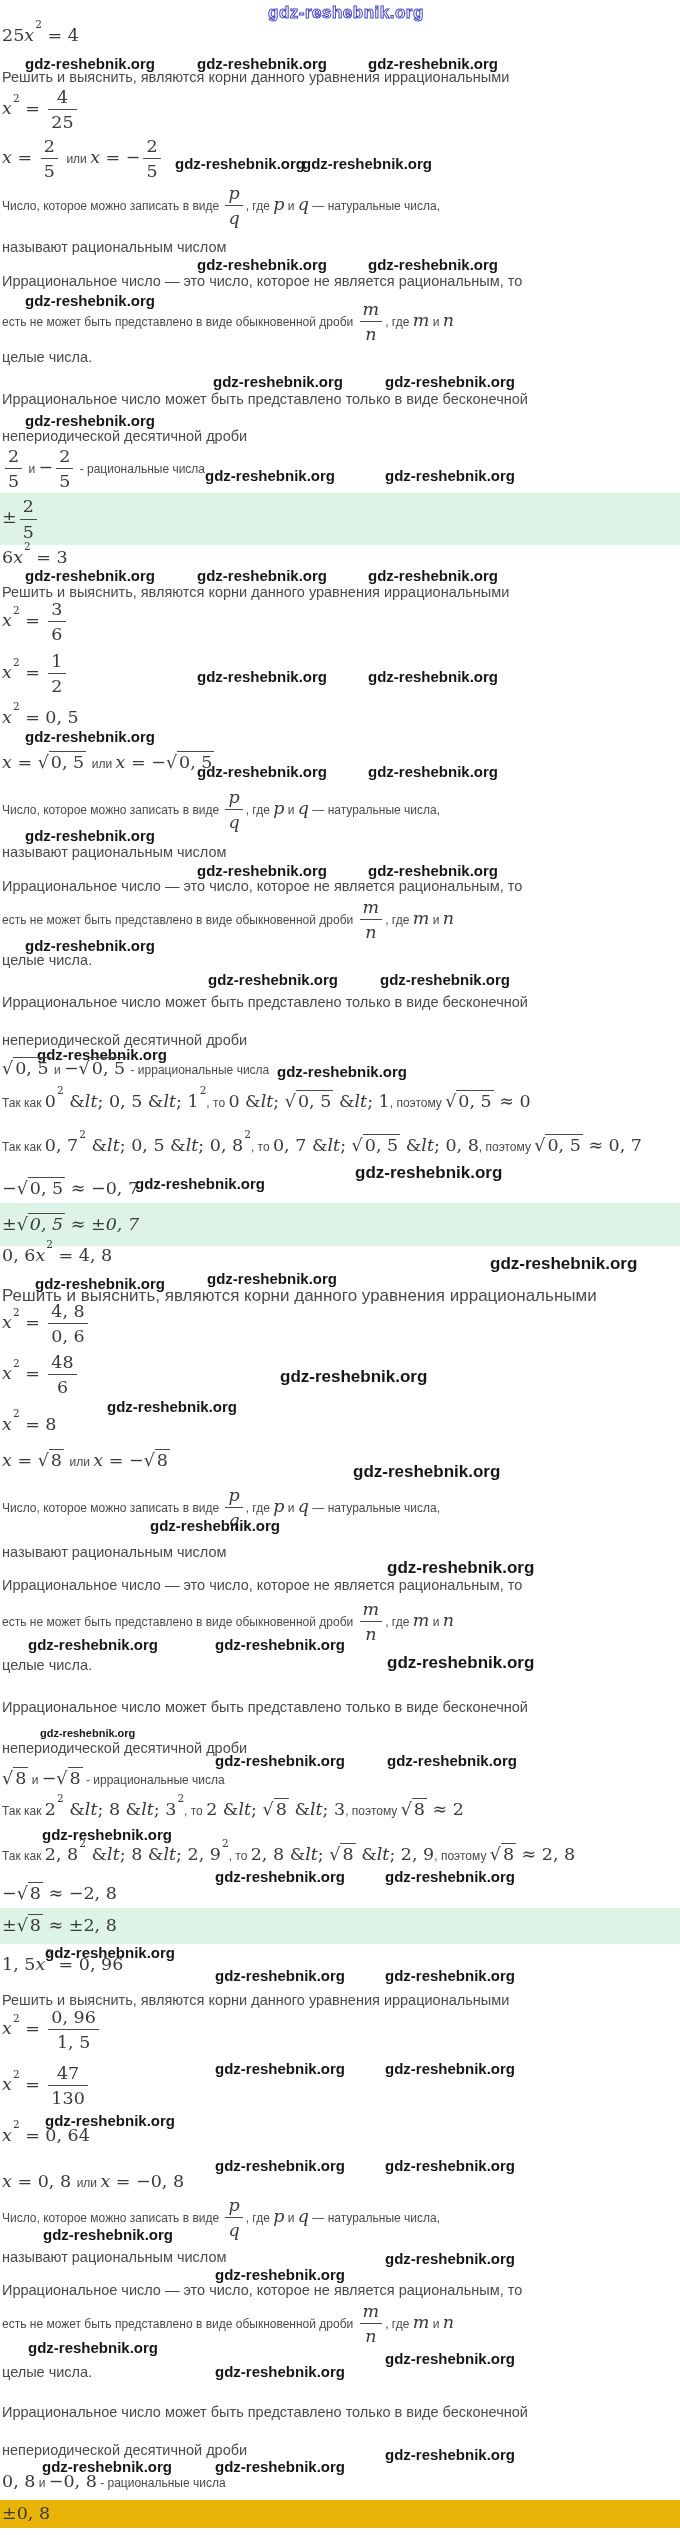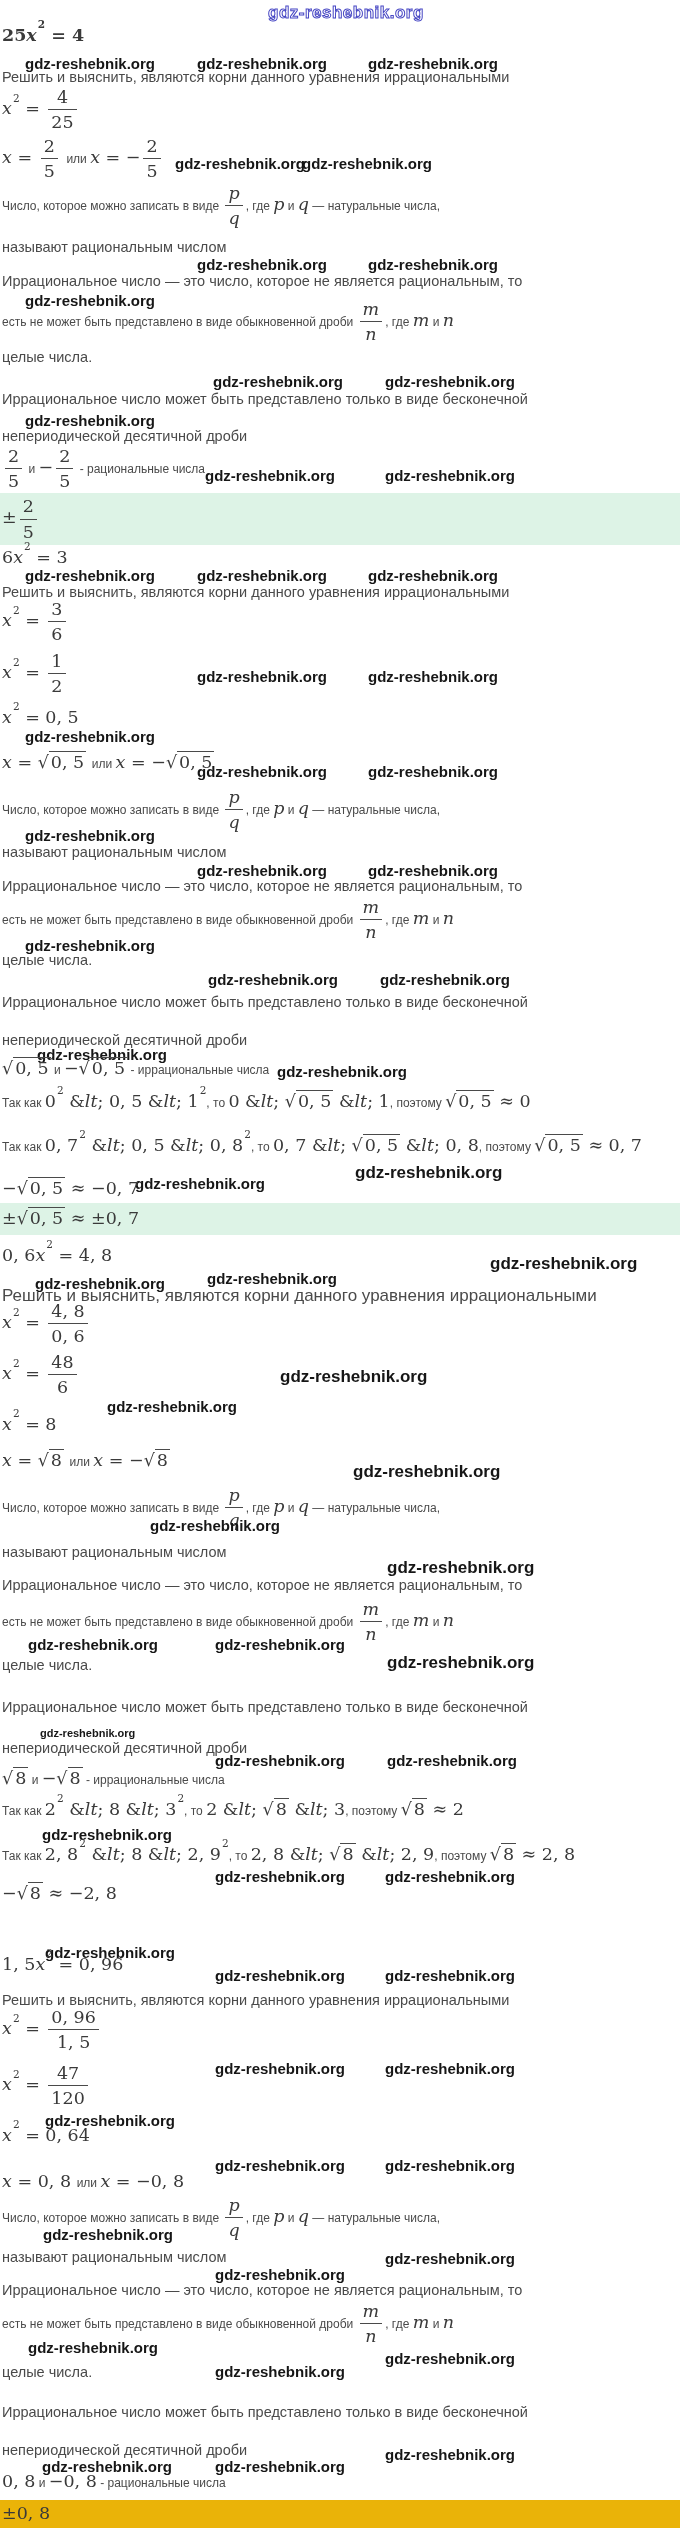--- a/index.html
+++ b/index.html
@@ -21,21 +21,21 @@
   .hl { position:absolute; display:flex; align-items:center; }
   .hl .hl-math { margin-left:2px; }
   .hdr { font-size:17px; font-weight:bold; letter-spacing:0.5px;
          color:#4b4bc0; -webkit-text-fill-color:transparent; -webkit-text-stroke:1px #4747c4; }
 </style>
 </head>
 <body>
 
 <div class="page">
     <div class="el hdr" style="left: 268px; top: 2px;">gdz-reshebnik.org</div>
-    <div class="el math" style="left: 2px; top: 24px; font-weight: bold;">25<i>x</i><sup class="e">2</sup> = 4</div>
+    <div class="el math" style="left: 2px; top: 24px;">25<i>x</i><sup class="e">2</sup> = 4</div>
     <div class="el wm" style="left: 25px; top: 55px;">gdz-reshebnik.org</div>
     <div class="el wm" style="left: 197px; top: 55px;">gdz-reshebnik.org</div>
     <div class="el wm" style="left: 368px; top: 55px;">gdz-reshebnik.org</div>
     <div class="el text" style="left: 2px; top: 68px;">Решить и выяснить, являются корни данного уравнения иррациональными</div>
     <div class="el math" style="left: 2px; top: 88px;"><i>x</i><sup class="e">2</sup> = <span class="frac"><span class="num">4</span><span class="den">25</span></span></div>
     <div class="el math" style="left: 2px; top: 137px;"><i>x</i> = <span class="frac"><span class="num">2</span><span class="den">5</span></span> <span class="txt">или </span><i>x</i> = −<span class="frac"><span class="num">2</span><span class="den">5</span></span></div>
     <div class="el wm" style="left: 175px; top: 155px;">gdz-reshebnik.org</div>
     <div class="el wm" style="left: 302px; top: 155px;">gdz-reshebnik.org</div>
     <div class="el math" style="left: 2px; top: 184px;"><span class="txt">Число, которое можно записать в виде </span><span class="frac"><span class="num"><i>p</i></span><span class="den"><i>q</i></span></span><span class="txt">, где </span><i>p</i><span class="txt"> и </span><i>q</i><span class="txt"> — натуральные числа,</span></div>
     <div class="el text" style="left: 2px; top: 238px;">называют рациональным числом</div>
@@ -84,21 +84,21 @@
     <div class="el text" style="left: 2px; top: 993px;">Иррациональное число может быть представлено только в виде бесконечной</div>
     <div class="el text" style="left: 2px; top: 1031px;">непериодической десятичной дроби</div>
     <div class="el wm" style="left: 37px; top: 1046px;">gdz-reshebnik.org</div>
     <div class="el math" style="left: 2px; top: 1058px;"><span class="sqrt"><span class="rad">√</span><span class="vin">0, 5</span></span><span class="txt"> и </span>−<span class="sqrt"><span class="rad">√</span><span class="vin">0, 5</span></span><span class="txt"> - иррациональные числа</span></div>
     <div class="el wm" style="left: 277px; top: 1063px;">gdz-reshebnik.org</div>
     <div class="el math" style="left: 2px; top: 1090px;"><span class="txt">Так как </span>0<sup class="e">2</sup> &amp;<i>lt</i>; 0, 5 &amp;<i>lt</i>; 1<sup class="e">2</sup><span class="txt">, то </span>0 &amp;<i>lt</i>; <span class="sqrt"><span class="rad">√</span><span class="vin">0, 5</span></span> &amp;<i>lt</i>; 1<span class="txt">, поэтому </span><span class="sqrt"><span class="rad">√</span><span class="vin">0, 5</span></span> ≈ 0</div>
     <div class="el math" style="left: 2px; top: 1134px;"><span class="txt">Так как </span>0, 7<sup class="e">2</sup> &amp;<i>lt</i>; 0, 5 &amp;<i>lt</i>; 0, 8<sup class="e">2</sup><span class="txt">, то </span>0, 7 &amp;<i>lt</i>; <span class="sqrt"><span class="rad">√</span><span class="vin">0, 5</span></span> &amp;<i>lt</i>; 0, 8<span class="txt">, поэтому </span><span class="sqrt"><span class="rad">√</span><span class="vin">0, 5</span></span> ≈ 0, 7</div>
     <div class="el wm" style="left: 355px; top: 1162px; font-size: 17px;">gdz-reshebnik.org</div>
     <div class="el wm" style="left: 135px; top: 1175px;">gdz-reshebnik.org</div>
     <div class="el math" style="left: 2px; top: 1178px;">−<span class="sqrt"><span class="rad">√</span><span class="vin">0, 5</span></span> ≈ −0, 7</div>
-    <div class="el hl" style="left: 0px; top: 1203px; width: 680px; height: 32px; background: rgb(221, 243, 230);">
+    <div class="el hl" style="left: 0px; top: 1203px; width: 680px; height: 43px; background: rgb(221, 243, 230); font-style: italic;">
       <span class="math hl-math">±<span class="sqrt"><span class="rad">√</span><span class="vin">0, 5</span></span> ≈ ±0, 7</span>
     </div>
     <div class="el math" style="left: 2px; top: 1244px;">0, 6<i>x</i><sup class="e">2</sup> = 4, 8</div>
     <div class="el wm" style="left: 490px; top: 1253px; font-size: 17px;">gdz-reshebnik.org</div>
     <div class="el wm" style="left: 207px; top: 1270px;">gdz-reshebnik.org</div>
     <div class="el wm" style="left: 35px; top: 1275px;">gdz-reshebnik.org</div>
     <div class="el text" style="left: 2px; top: 1285px; font-size: 17px;">Решить и выяснить, являются корни данного уравнения иррациональными</div>
     <div class="el math" style="left: 2px; top: 1302px;"><i>x</i><sup class="e">2</sup> = <span class="frac"><span class="num">4, 8</span><span class="den">0, 6</span></span></div>
     <div class="el math" style="left: 2px; top: 1353px;"><i>x</i><sup class="e">2</sup> = <span class="frac"><span class="num">48</span><span class="den">6</span></span></div>
     <div class="el wm" style="left: 280px; top: 1366px; font-size: 17px;">gdz-reshebnik.org</div>
@@ -121,29 +121,32 @@
     <div class="el text" style="left: 2px; top: 1739px;">непериодической десятичной дроби</div>
     <div class="el wm" style="left: 215px; top: 1752px;">gdz-reshebnik.org</div>
     <div class="el wm" style="left: 387px; top: 1752px;">gdz-reshebnik.org</div>
     <div class="el math" style="left: 2px; top: 1768px;"><span class="sqrt"><span class="rad">√</span><span class="vin">8</span></span><span class="txt"> и </span>−<span class="sqrt"><span class="rad">√</span><span class="vin">8</span></span><span class="txt"> - иррациональные числа</span></div>
     <div class="el math" style="left: 2px; top: 1798px;"><span class="txt">Так как </span>2<sup class="e">2</sup> &amp;<i>lt</i>; 8 &amp;<i>lt</i>; 3<sup class="e">2</sup><span class="txt">, то </span>2 &amp;<i>lt</i>; <span class="sqrt"><span class="rad">√</span><span class="vin">8</span></span> &amp;<i>lt</i>; 3<span class="txt">, поэтому </span><span class="sqrt"><span class="rad">√</span><span class="vin">8</span></span> ≈ 2</div>
     <div class="el wm" style="left: 42px; top: 1826px;">gdz-reshebnik.org</div>
     <div class="el math" style="left: 2px; top: 1843px;"><span class="txt">Так как </span>2, 8<sup class="e">2</sup> &amp;<i>lt</i>; 8 &amp;<i>lt</i>; 2, 9<sup class="e">2</sup><span class="txt">, то </span>2, 8 &amp;<i>lt</i>; <span class="sqrt"><span class="rad">√</span><span class="vin">8</span></span> &amp;<i>lt</i>; 2, 9<span class="txt">, поэтому </span><span class="sqrt"><span class="rad">√</span><span class="vin">8</span></span> ≈ 2, 8</div>
     <div class="el wm" style="left: 215px; top: 1868px;">gdz-reshebnik.org</div>
     <div class="el wm" style="left: 385px; top: 1868px;">gdz-reshebnik.org</div>
     <div class="el math" style="left: 2px; top: 1883px;">−<span class="sqrt"><span class="rad">√</span><span class="vin">8</span></span> ≈ −2, 8</div>
+    <div class="el hl" style="left: 0px; top: 1908px; width: 680px; height: 36px; background: rgb(221, 243, 230);">
+      <span class="math hl-math">±<span class="sqrt"><span class="rad">√</span><span class="vin">8</span></span> ≈ ±2, 8</span>
+    </div>
     <div class="el wm" style="left: 45px; top: 1944px;">gdz-reshebnik.org</div>
     <div class="el math" style="left: 2px; top: 1953px;">1, 5<i>x</i><sup class="e">2</sup> = 0, 96</div>
     <div class="el wm" style="left: 215px; top: 1967px;">gdz-reshebnik.org</div>
     <div class="el wm" style="left: 385px; top: 1967px;">gdz-reshebnik.org</div>
     <div class="el text" style="left: 2px; top: 1991px;">Решить и выяснить, являются корни данного уравнения иррациональными</div>
     <div class="el math" style="left: 2px; top: 2008px;"><i>x</i><sup class="e">2</sup> = <span class="frac"><span class="num">0, 96</span><span class="den">1, 5</span></span></div>
     <div class="el wm" style="left: 215px; top: 2060px;">gdz-reshebnik.org</div>
     <div class="el wm" style="left: 385px; top: 2060px;">gdz-reshebnik.org</div>
-    <div class="el math" style="left: 2px; top: 2064px;"><i>x</i><sup class="e">2</sup> = <span class="frac"><span class="num">47</span><span class="den">120</span></span></div>
+    <div class="el math" style="left: 2px; top: 2064px;"><i>x</i><sup class="e">2</sup> = <span class="frac"><span class="num">47</span><span class="den">130</span></span></div>
     <div class="el wm" style="left: 45px; top: 2112px;">gdz-reshebnik.org</div>
     <div class="el math" style="left: 2px; top: 2124px;"><i>x</i><sup class="e">2</sup> = 0, 64</div>
     <div class="el wm" style="left: 215px; top: 2157px;">gdz-reshebnik.org</div>
     <div class="el wm" style="left: 385px; top: 2157px;">gdz-reshebnik.org</div>
     <div class="el math" style="left: 2px; top: 2171px;"><i>x</i> = 0, 8 <span class="txt">или </span><i>x</i> = −0, 8</div>
     <div class="el math" style="left: 2px; top: 2196px;"><span class="txt">Число, которое можно записать в виде </span><span class="frac"><span class="num"><i>p</i></span><span class="den"><i>q</i></span></span><span class="txt">, где </span><i>p</i><span class="txt"> и </span><i>q</i><span class="txt"> — натуральные числа,</span></div>
     <div class="el wm" style="left: 43px; top: 2226px;">gdz-reshebnik.org</div>
     <div class="el text" style="left: 2px; top: 2248px;">называют рациональным числом</div>
     <div class="el wm" style="left: 385px; top: 2250px;">gdz-reshebnik.org</div>
     <div class="el wm" style="left: 215px; top: 2266px;">gdz-reshebnik.org</div>

